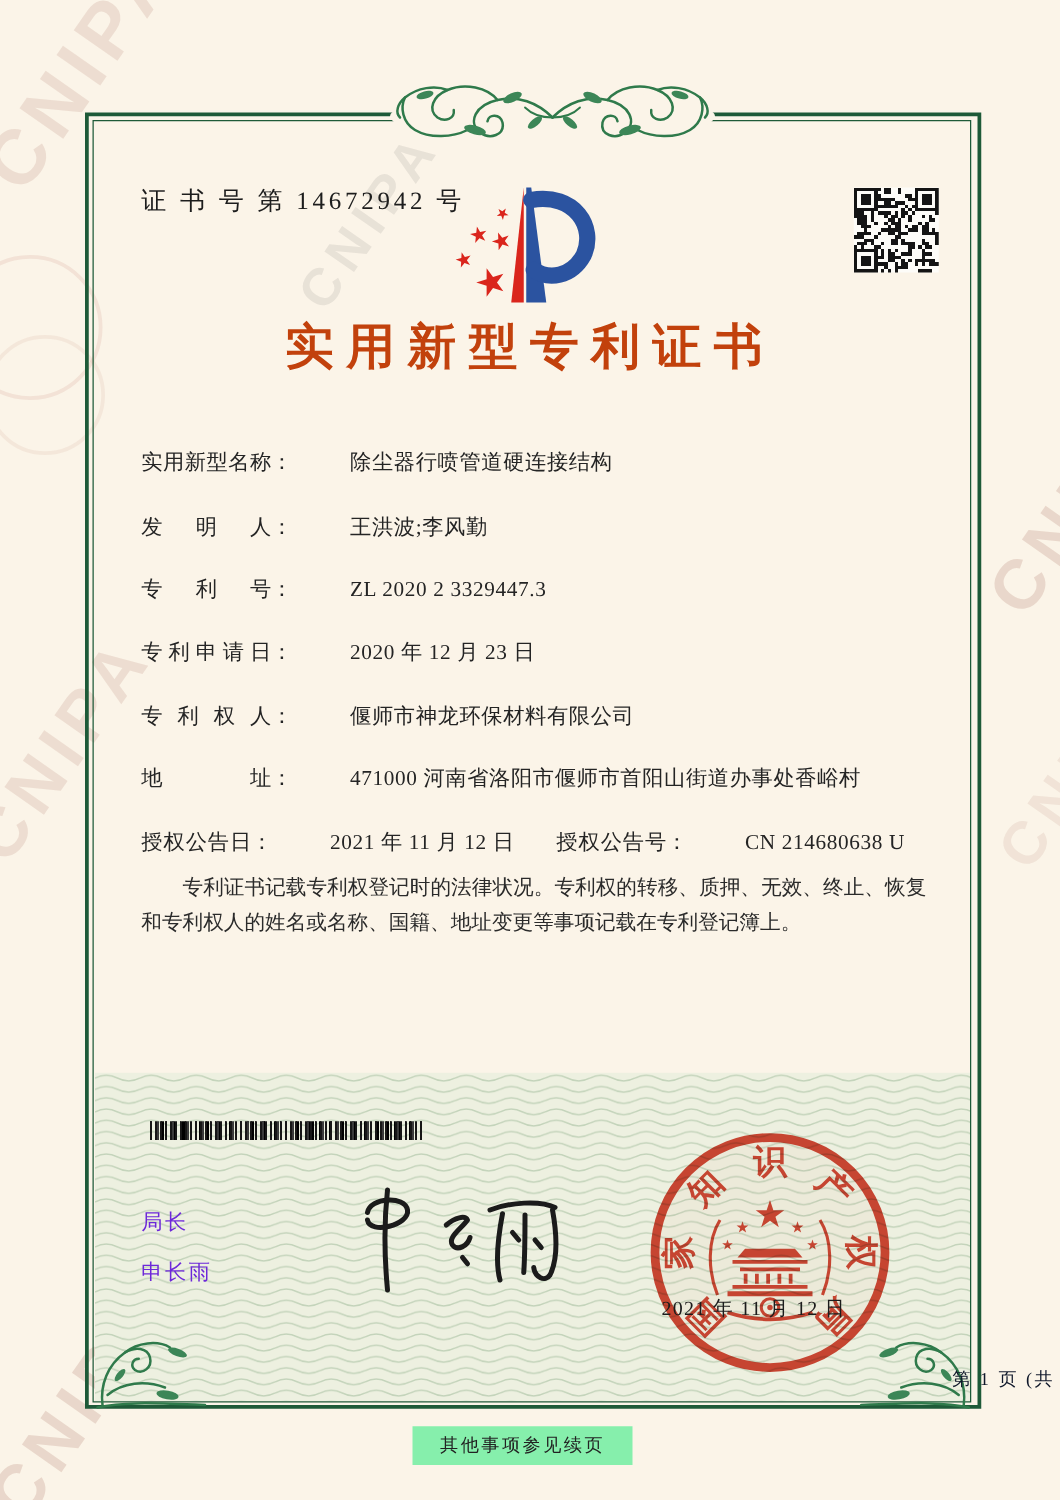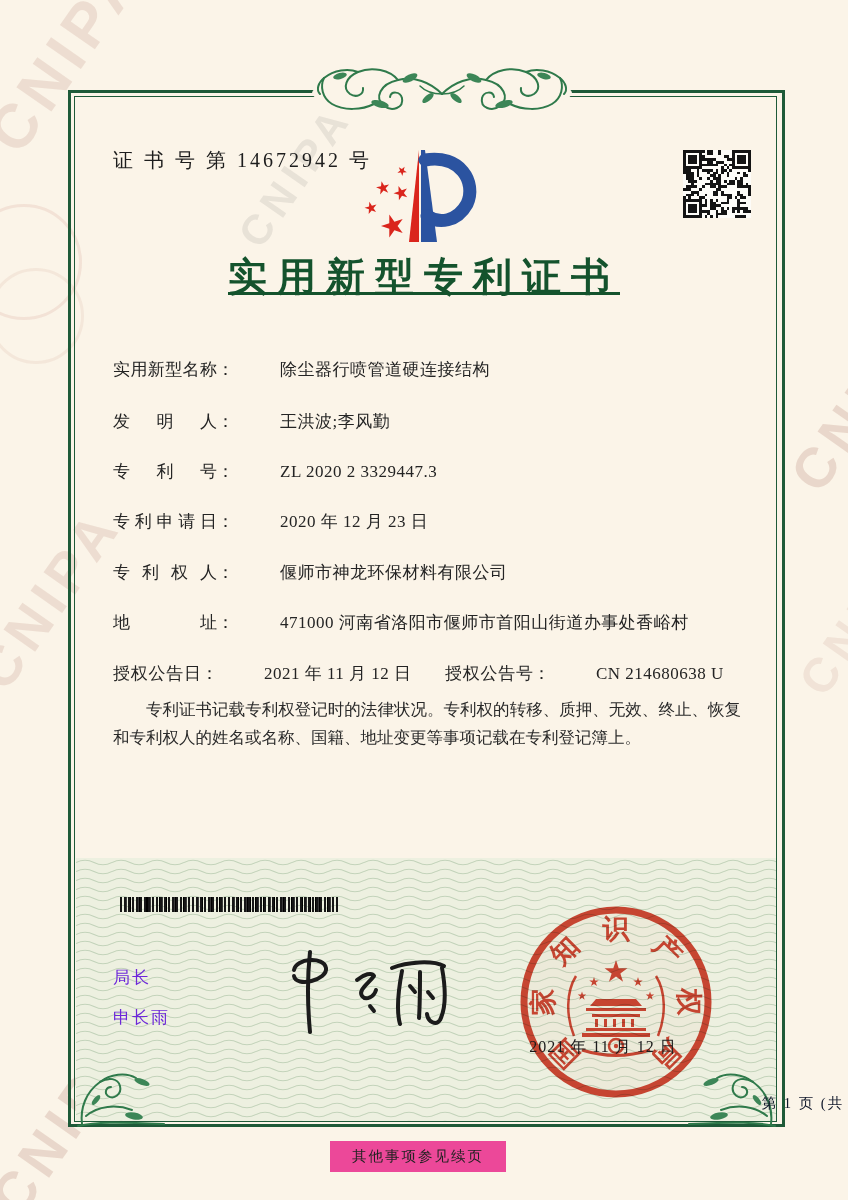--- a/index.html
+++ b/index.html
@@ -46,21 +46,21 @@
   .orn-right{left:685px;transform:scaleX(-1);}
   
   .cert-no{
     position:absolute;left:113px;top:147px;z-index:5;
     font-size:20px;letter-spacing:3px;color:#1d1d1d;
   }
   .qr{position:absolute;left:683px;top:150px;width:68px;height:68px;z-index:5;background:#fdfcf8;}
   .logo{position:absolute;left:355px;top:142px;z-index:5;}
   .title{
     position:absolute;left:0;top:250px;width:100%;z-index:5;
-    text-align:center;font-size:39px;font-weight:bold;letter-spacing:10px;color:#14532d;text-decoration:underline;
+    text-align:center;font-size:39px;font-weight:bold;letter-spacing:10px;color:#c2410c;
   }
   .fieldrow{position:absolute;left:113px;z-index:5;font-size:17px;color:#242424;white-space:nowrap;}
   .flabel{
     display:inline-block;width:104px;
     text-align:justify;text-align-last:justify;
   }
   .fcolon{display:inline-block;margin-right:10px;}
   .fvalue{letter-spacing:0.5px;padding-left:36px;}
   .grant-right{position:absolute;left:332px;top:0;}
   .grant-right .flabel{width:88px;}
@@ -84,21 +84,21 @@
   .seal-date{
     position:absolute;left:508px;top:1037px;width:190px;z-index:7;
     text-align:center;font-size:16px;letter-spacing:1px;color:#1c1c1c;white-space:nowrap;
   }
   .page-info{
     position:absolute;left:0;top:1094px;width:100%;z-index:5;
     text-align:right;font-size:14.5px;letter-spacing:2px;color:#0f172a;margin-left:40px;
   }
   .footer-note{
     position:absolute;left:330px;top:1141px;z-index:5;
-    background:#ec4899;padding:6px 22px;
+    background:#86efac;padding:6px 22px;
     font-size:14.5px;letter-spacing:2px;color:#222;white-space:nowrap;
   }
 </style>
 </head>
 <body>
 
 <div class="page">
 
   <span class="wm wm1">CNIPA</span>
   <span class="wm wm2">CNIPA</span>

